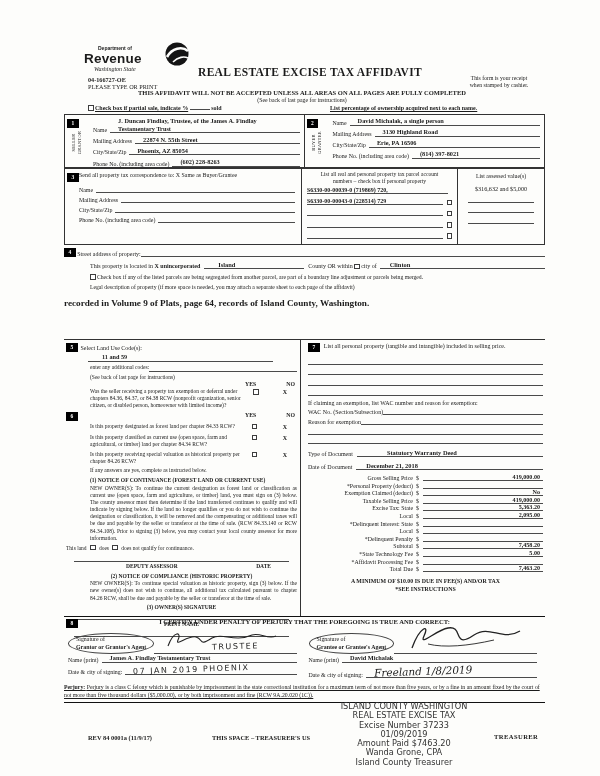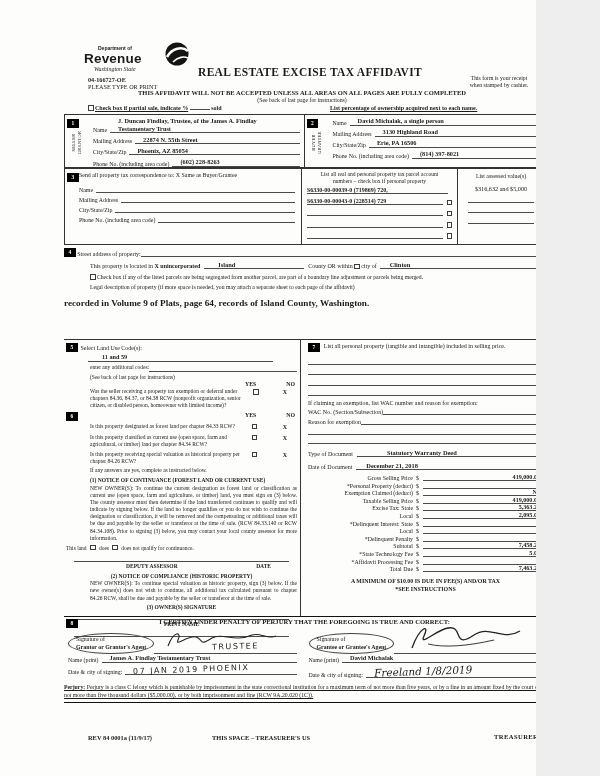--- a/index.html
+++ b/index.html
@@ -1,18 +1,18 @@
 <!DOCTYPE html>
 <html><head>
 <meta charset="utf-8">
 <style>
   * { margin:0; padding:0; box-sizing:border-box; }
   html,body { background:#eee; }
   .page {
-    position:relative; width:536px; height:776px; background:#fdfdfb;
+    position:relative; width:600px; height:776px; background:#fdfdfb;
     font-family:"Liberation Serif", serif; color:#1b1b1b; overflow:hidden;
   }
   .b { font-weight:bold; }
   .abs { position:absolute; }
   .badge { display:inline-block; background:#000; color:#fff; font-weight:bold;
            font-size:5.5px; line-height:1; padding:1.5px 4.5px; vertical-align:1px; }
   .cb { display:inline-block; width:5.5px; height:5.5px; border:0.9px solid #3d3d3d;
         background:#fff; vertical-align:-0.5px; }
   .x { font-weight:bold; font-size:6px; }
   
@@ -543,15 +543,24 @@
     </div>
   </div>
 
   <div class="abs perjury">
     <span class="b">Perjury:</span>
     <span>Perjury is a class C felony which is punishable by imprisonment in the state correctional institution for a maximum term of not more than five years, or by a fine in an amount fixed by the court of not more than five thousand dollars ($5,000.00), or by both imprisonment and fine (RCW 9A.20.020 (1C)).</span>
   </div>
 
   <div class="abs rev">REV 84 0001a (11/9/17)</div>
   <div class="abs space">THIS SPACE – TREASURER'S US</div>
+  <div class="abs stamp">
+    <div>ISLAND COUNTY WASHINGTON</div>
+    <div>REAL ESTATE EXCISE TAX</div>
+    <div>Excise Number 37233</div>
+    <div>01/09/2019</div>
+    <div>Amount Paid $7463.20</div>
+    <div>Wanda Grone, CPA</div>
+    <div>Island County Treasurer</div>
+  </div>
   <div class="abs treas">TREASURER</div>
 
 </div>
 
 </body></html>

